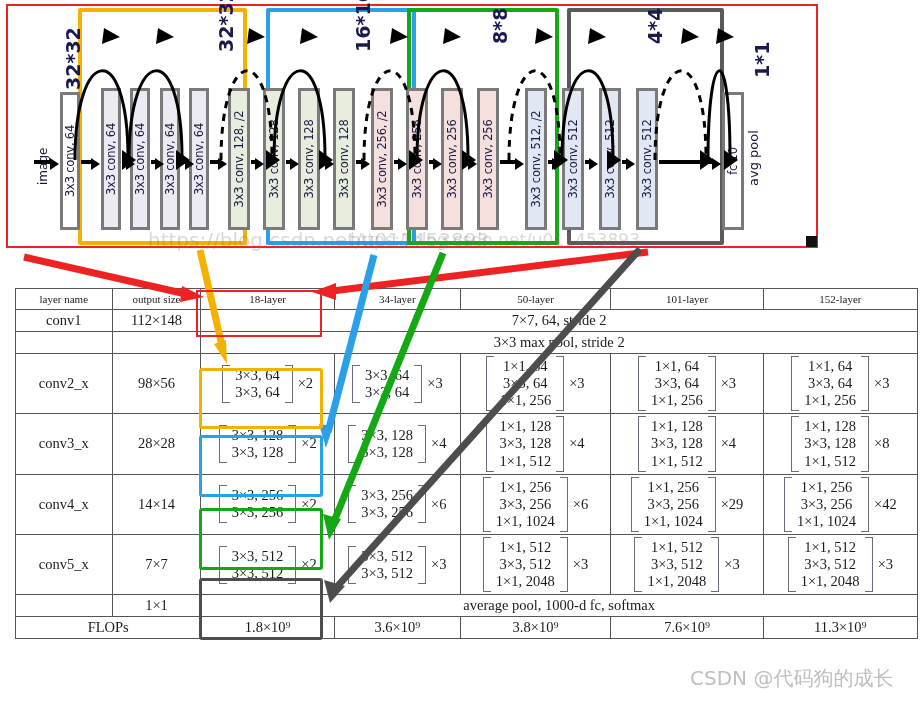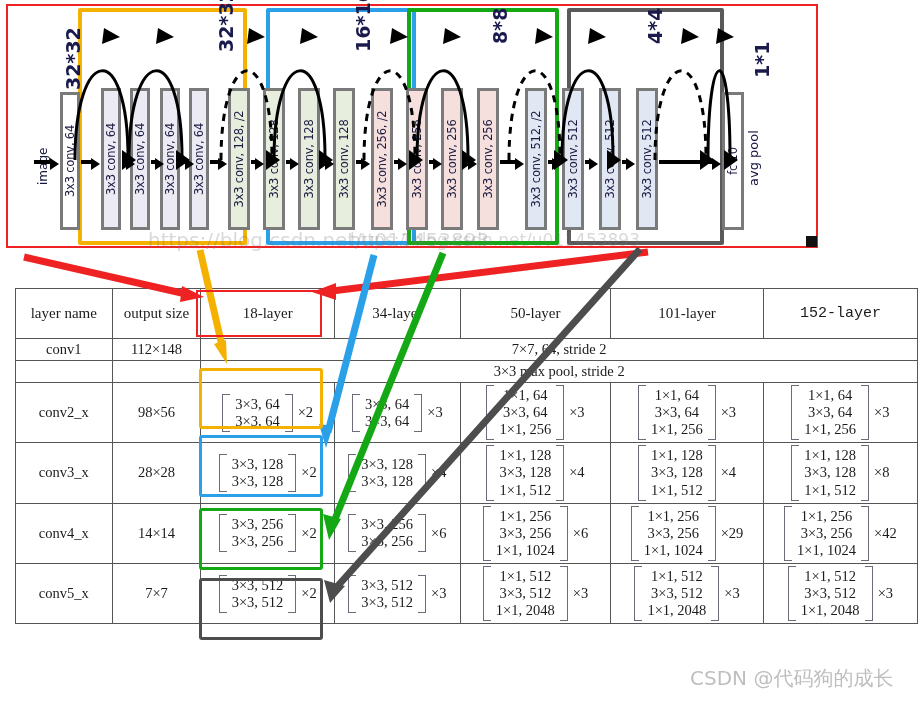--- a/index.html
+++ b/index.html
@@ -35,21 +35,21 @@
   .arrowR::after{content:"";position:absolute;right:-9px;top:-6px;
       border-left:9px solid #000;border-top:6px solid transparent;
       border-bottom:6px solid transparent;}
   .blackdot{position:absolute;width:11px;height:11px;background:#111;}
 
   
   #tbl{position:absolute;left:15px;top:288px;width:903px;
        border-collapse:collapse;font-size:14.5px;color:#1b1b1b;}
   #tbl td{border:1px solid #555;text-align:center;vertical-align:middle;
           padding:2px 3px;}
-  #tbl .hd{font-size:15px;padding:16px 3px;}
+  #tbl .hd{font-size:11px;padding:4px 3px;}
   .matwrap{display:inline-flex;align-items:center;justify-content:center;
            gap:5px;}
   .mat{display:inline-block;position:relative;padding:2px 13px;line-height:1.18;
        font-size:14.5px;}
   .mat::before,.mat::after{content:"";position:absolute;top:0;bottom:0;width:7px;
        border:1.6px solid #6b6b7a;}
   .mat::before{left:0;border-right:none;}
   .mat::after{right:0;border-left:none;}
   .mult{font-size:14.5px;}
 
@@ -210,21 +210,21 @@
 
 <table id="tbl">
   <tbody>
     <tr>
       <td class="hd" style="width:95px;">layer name</td>
       <td class="hd" style="width:86px;">output size</td>
       <td class="hd" style="width:134px;">18-layer</td>
       <td class="hd" style="width:125px;">34-layer</td>
       <td class="hd" style="width:153px;">50-layer</td>
       <td class="hd" style="width:154px;margin-top:9px;">101-layer</td>
-      <td class="hd" style="width:156px;font-family:Liberation Mono, monospace;">152-layer</td>
+      <td class="hd" style="width:156px;">152-layer</td>
     </tr>
     <tr>
       <td>conv1</td>
       <td>112×148</td>
       <td colspan="5">7×7, 64, stride 2</td>
     </tr>
     <tr>
       <td>&nbsp;</td>
       <td>&nbsp;</td>
       <td colspan="5">3×3 max pool, stride 2</td>
@@ -391,20 +391,33 @@
           </span></td>
         <td><span class="matwrap">
             <span class="mat">
               <div>1×1, 512</div>
               <div>3×3, 512</div>
               <div>1×1, 2048</div>
             </span>
             <span class="mult">×3</span>
           </span></td>
       </tr>
+      <tr>
+      <td>&nbsp;</td>
+      <td>1×1</td>
+      <td colspan="5">average pool, 1000-d fc, softmax</td>
+    </tr>
+    <tr>
+      <td colspan="2">FLOPs</td>
+      <td>1.8×10⁹</td>
+      <td>3.6×10⁹</td>
+      <td>3.8×10⁹</td>
+      <td>7.6×10⁹</td>
+      <td>11.3×10⁹</td>
+    </tr>
   </tbody>
 </table>
 
 <svg id="overlay">
 
   <g>
     <path d="M24,257 L186,294" stroke="#ee2222" stroke-width="7" fill="none"></path>
     <polygon points="182,286 204,297 180,302" fill="#ee2222"></polygon>
     <path d="M648,252 L332,291" stroke="#ee2222" stroke-width="7" fill="none"></path>
     <polygon points="336,283 312,292 336,300" fill="#ee2222"></polygon>

